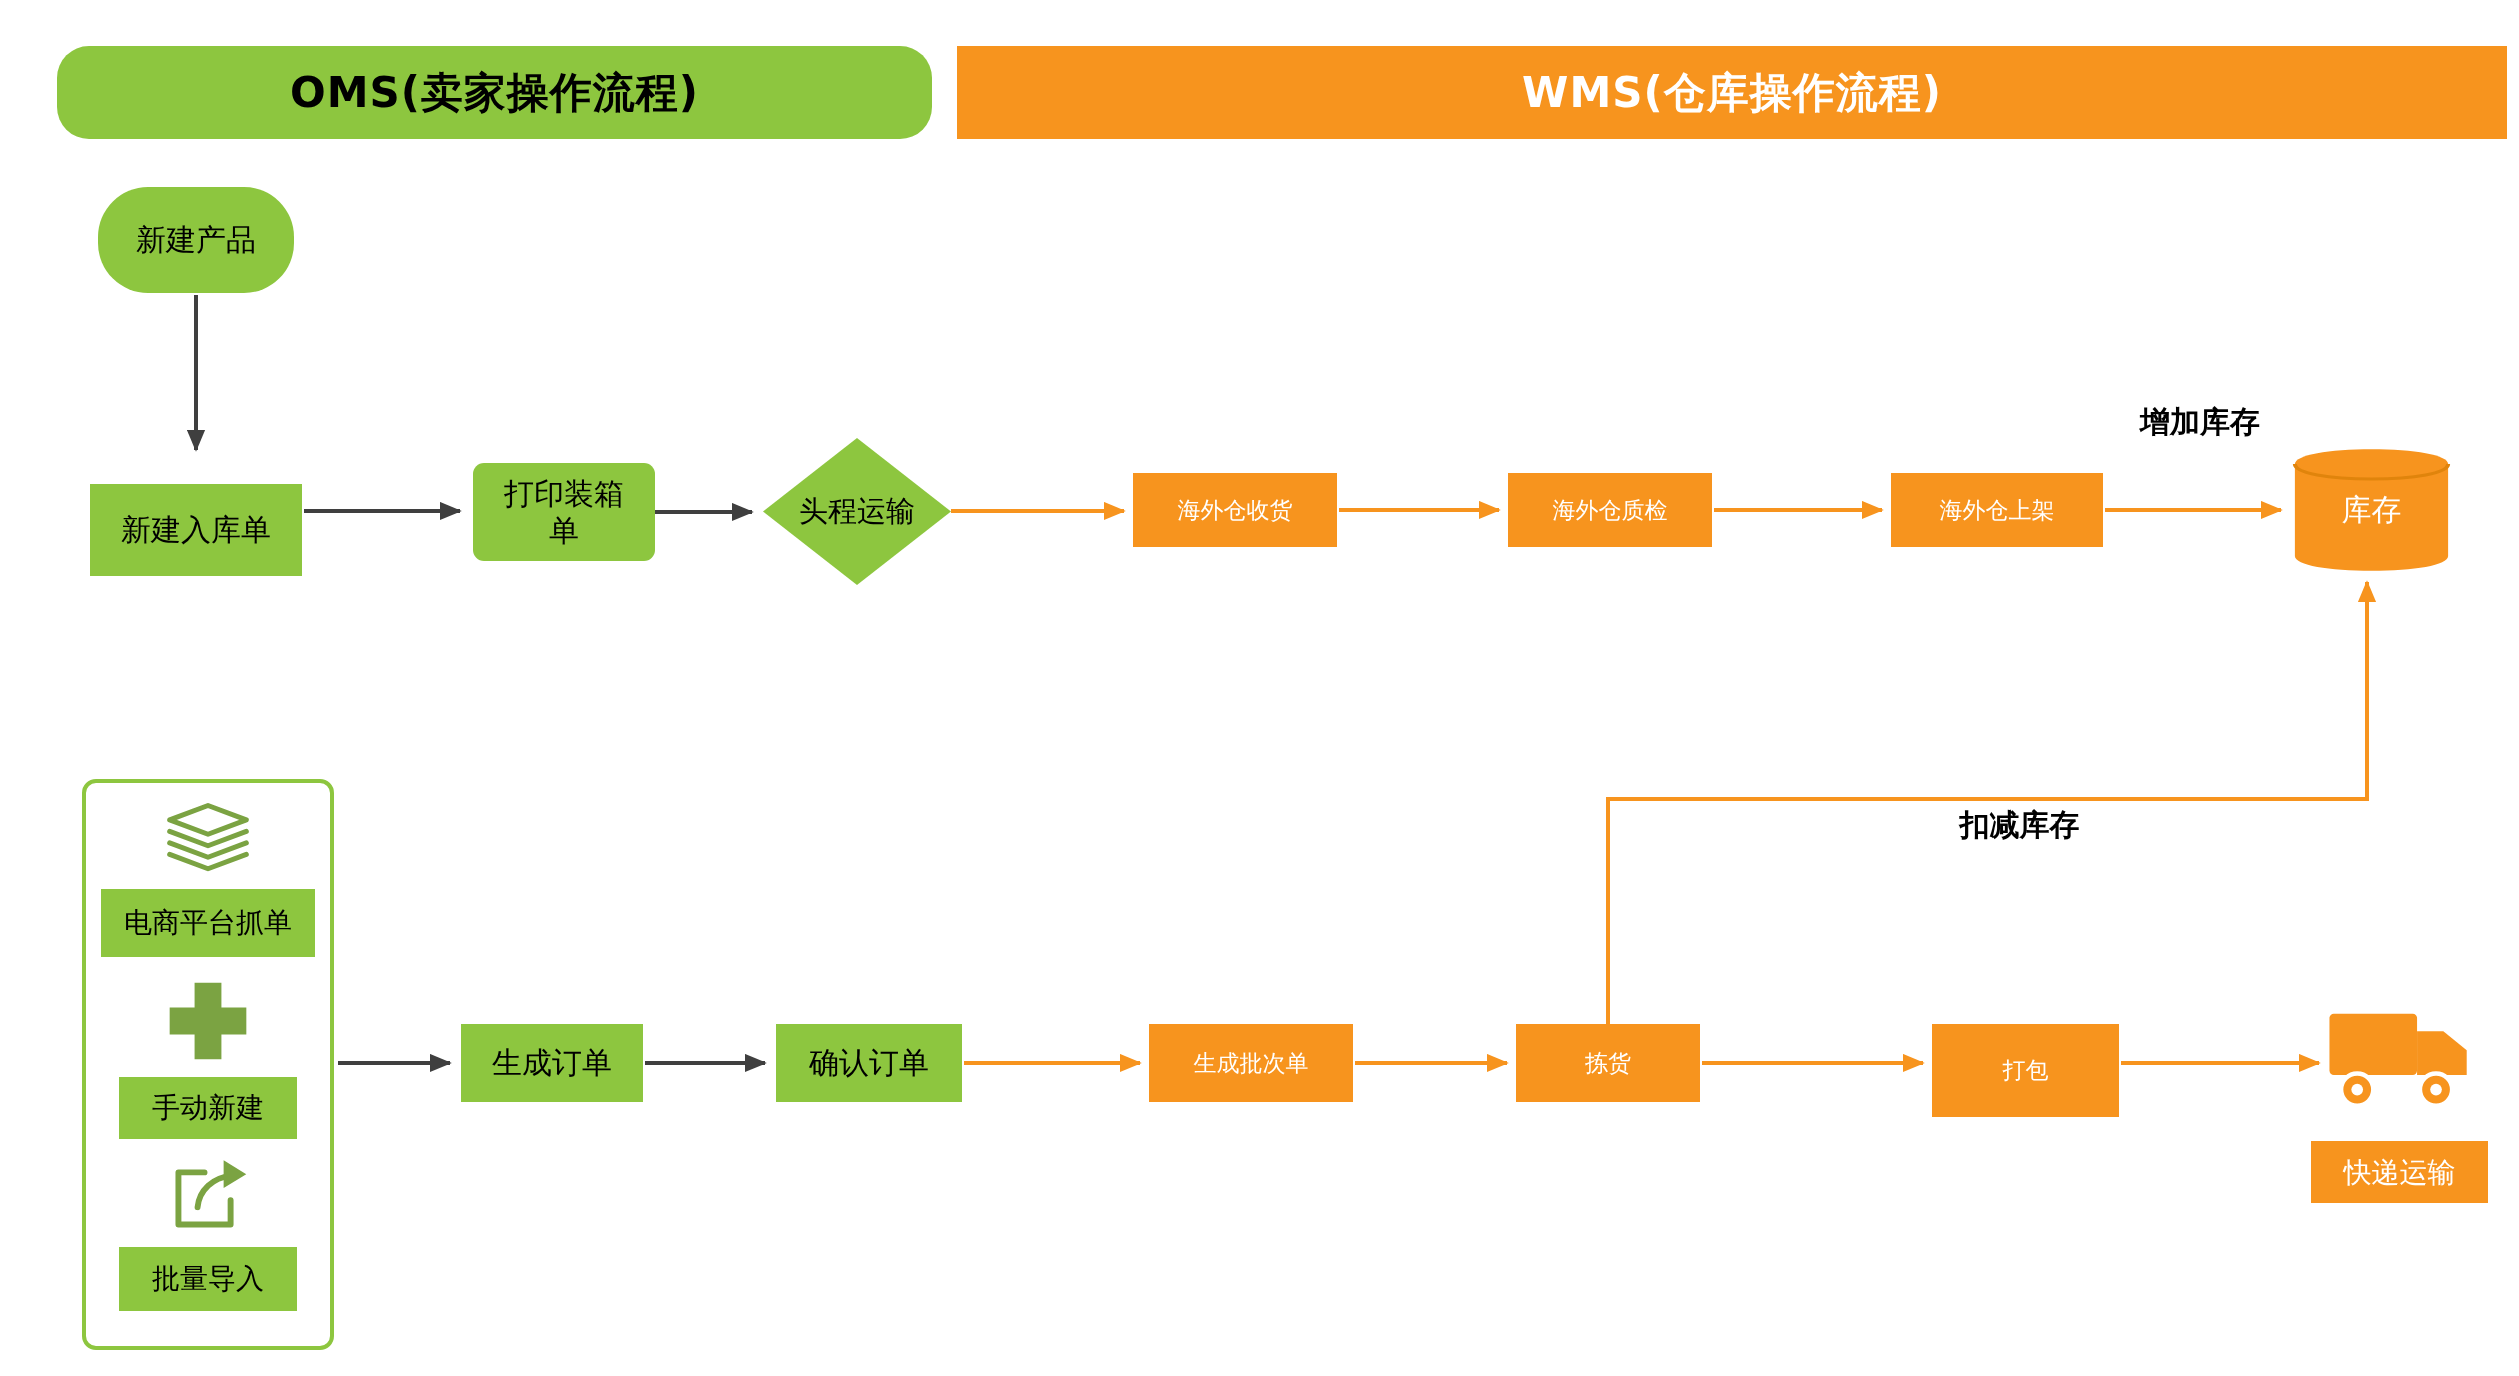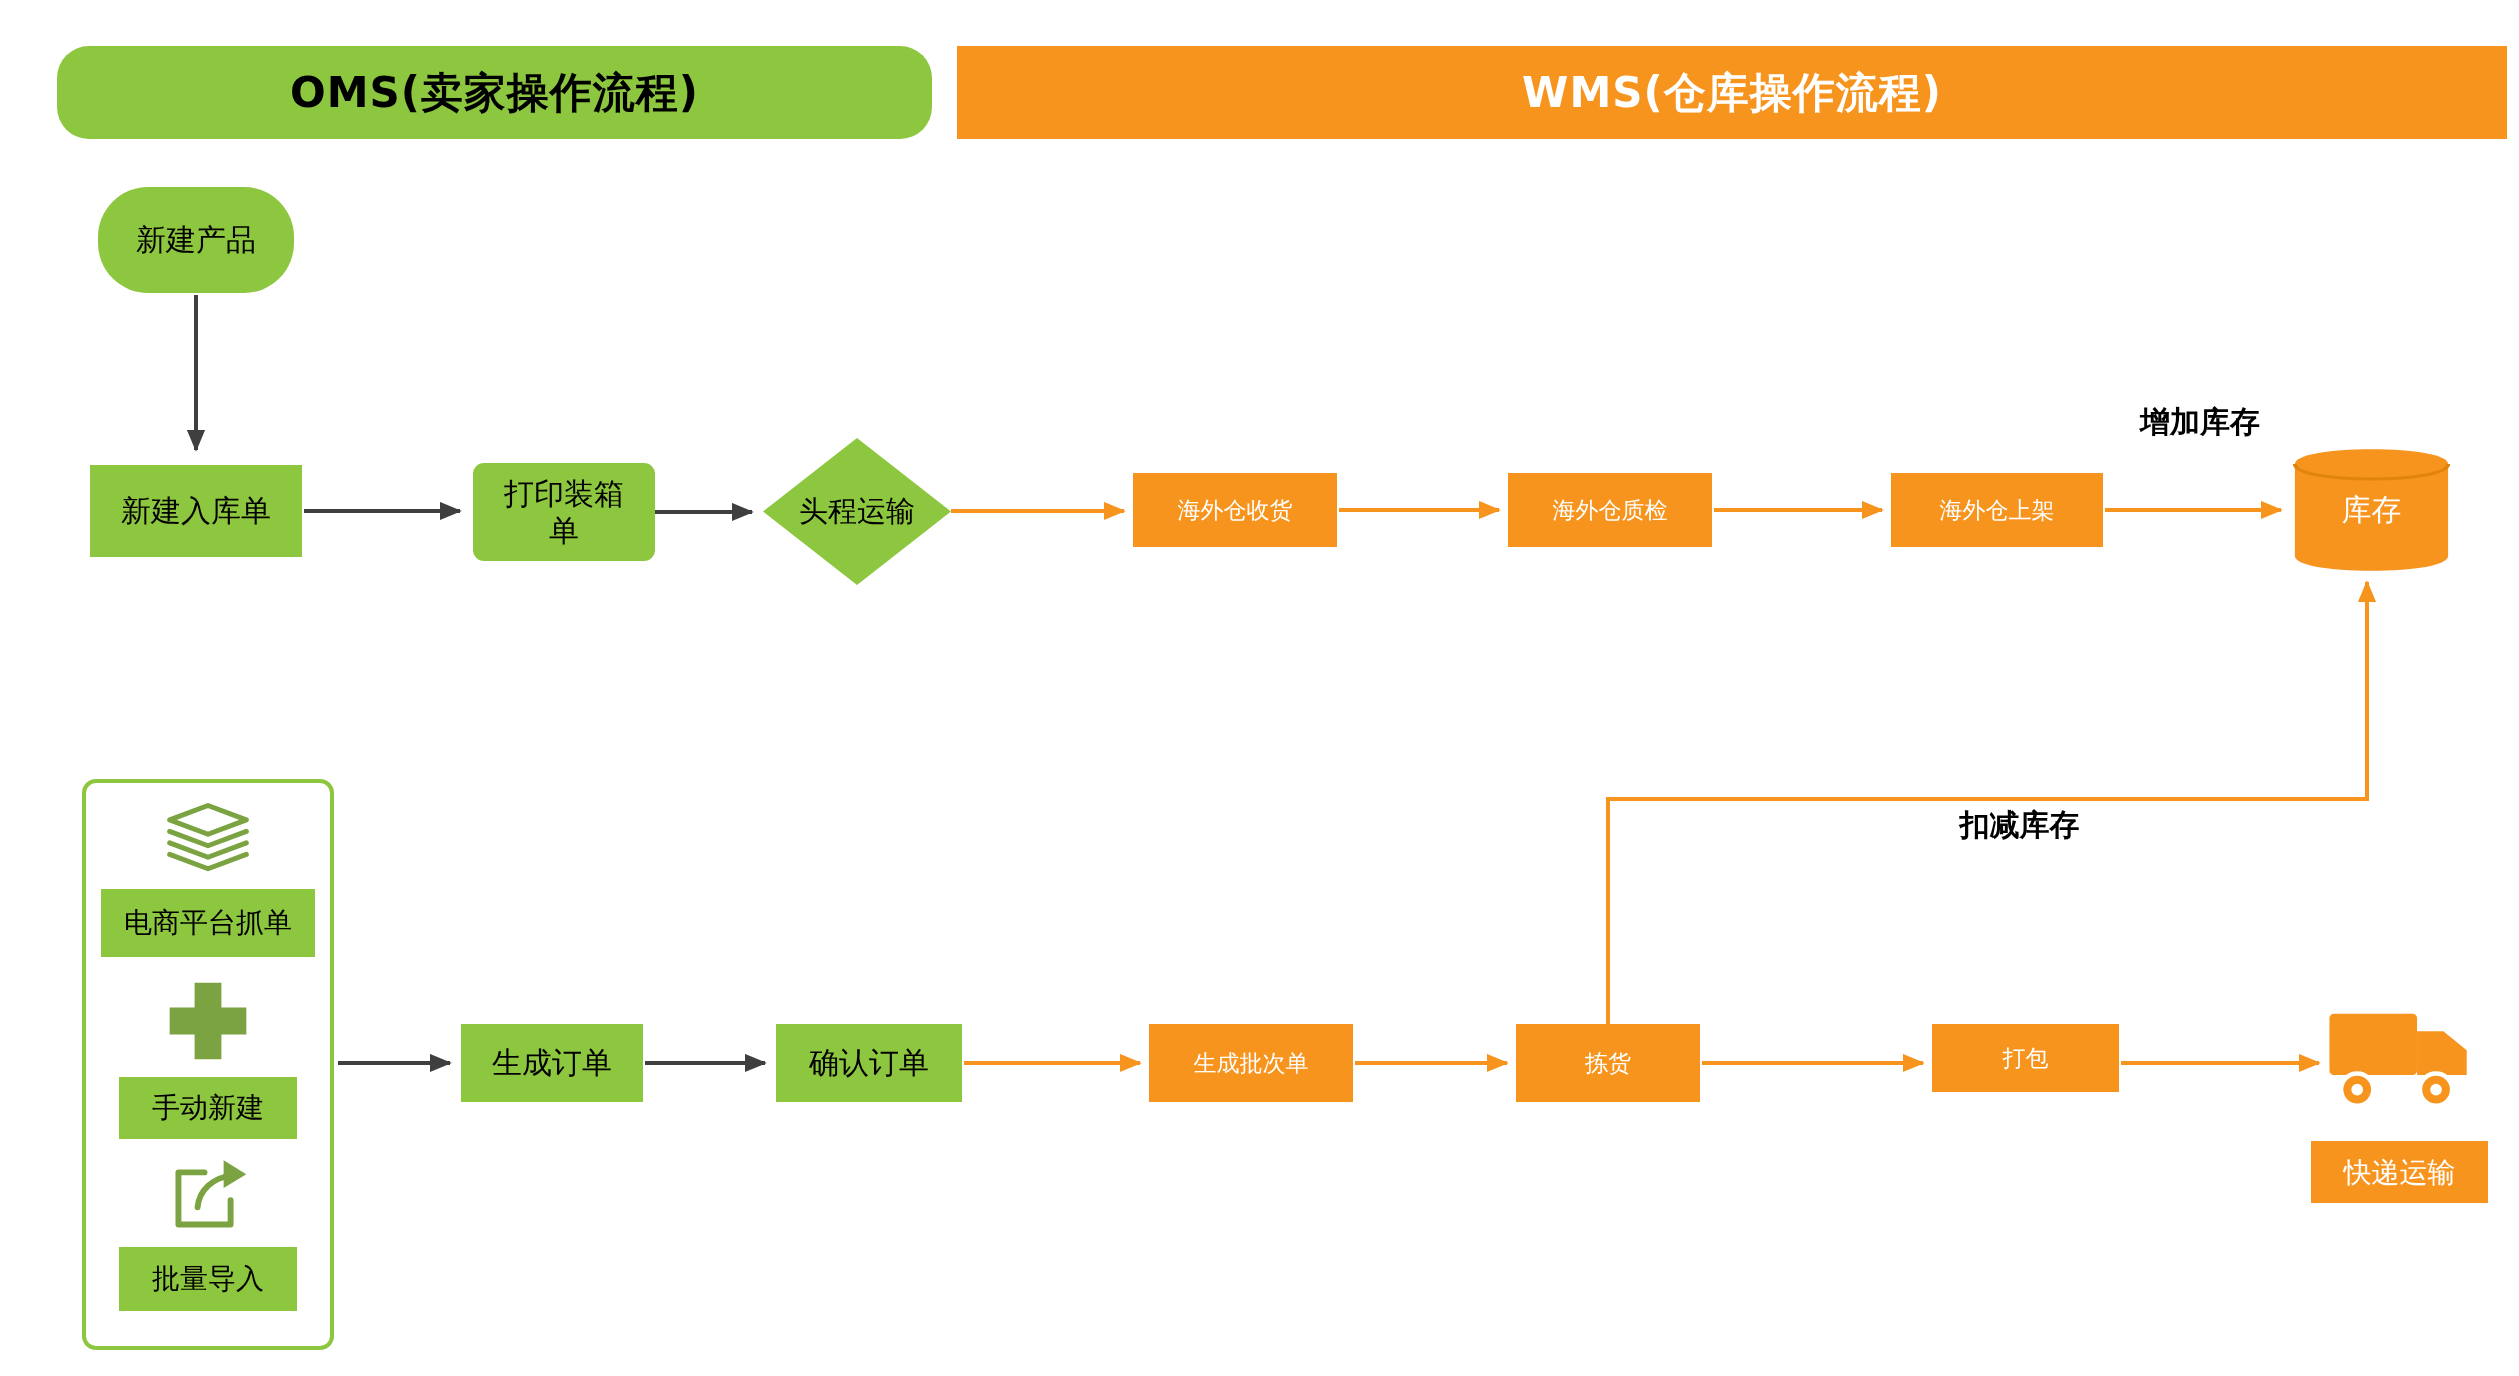--- a/index.html
+++ b/index.html
@@ -73,21 +73,21 @@
       <path d="M2121 1063 L2319 1063" marker-end="url(#arrow-orange)"></path>
       <path d="M1608 1024 L1608 799 L2367 799 L2367 582" marker-end="url(#arrow-orange)"></path>
     </g>
   </svg>
 
   <div class="header green" style="left:57px;top:46px;width:875px;height:93px;border-radius:32px;">OMS(卖家操作流程)</div>
   <div class="header orange" style="left:957px;top:46px;width:1550px;height:93px;">WMS(仓库操作流程)</div>
 
   <div class="node green pill" style="left:98px;top:187px;width:196px;height:106px;">新建产品</div>
 
-  <div class="node green" style="left:90px;top:465px;width:212px;height:92px;padding:0 20px;">新建入库单</div>
+  <div class="node green" style="left:90px;top:484px;width:212px;height:92px;padding:0 20px;">新建入库单</div>
 
   <div class="node green" style="left:473px;top:463px;width:182px;height:98px;padding:0 20px;border-radius:11px;">打印装箱单</div>
 
   <div class="node green diamond" style="left:763px;top:438px;width:188px;height:147px;">头程运输</div>
 
   <div class="node orange" style="left:1133px;top:473px;width:204px;height:74px;">海外仓收货</div>
 
   <div class="node orange" style="left:1508px;top:473px;width:204px;height:74px;">海外仓质检</div>
 
   <div class="node orange" style="left:1891px;top:473px;width:212px;height:74px;">海外仓上架</div>
@@ -137,21 +137,21 @@
   </div>
 
   <div class="node green" style="left:461px;top:1024px;width:182px;height:78px;">生成订单</div>
 
   <div class="node green" style="left:776px;top:1024px;width:186px;height:78px;">确认订单</div>
 
   <div class="node orange" style="left:1149px;top:1024px;width:204px;height:78px;">生成批次单</div>
 
   <div class="node orange" style="left:1516px;top:1024px;width:184px;height:78px;">拣货</div>
 
-  <div class="node orange" style="left:1932px;top:1024px;width:187px;height:68px;">打包</div>
+  <div class="node orange" style="left:1932px;top:1024px;width:187px;height:93px;">打包</div>
 
   <div class="truck-wrap" style="left:2328px;top:998px;width:146px;height:116px;">
     <svg width="146" height="116" viewBox="0 0 100 78">
       <rect x="1" y="10" width="60" height="42" rx="3" fill="#f7941e"></rect>
       <path d="M61 22 h18 l16 13 v17 h-34 z" fill="#f7941e"></path>
       <circle cx="20" cy="62" r="11" fill="#f7941e" stroke="#ffffff" stroke-width="3"></circle>
       <circle cx="20" cy="62" r="4" fill="#ffffff"></circle>
       <circle cx="74" cy="62" r="11" fill="#f7941e" stroke="#ffffff" stroke-width="3"></circle>
       <circle cx="74" cy="62" r="4" fill="#ffffff"></circle>
     </svg>

